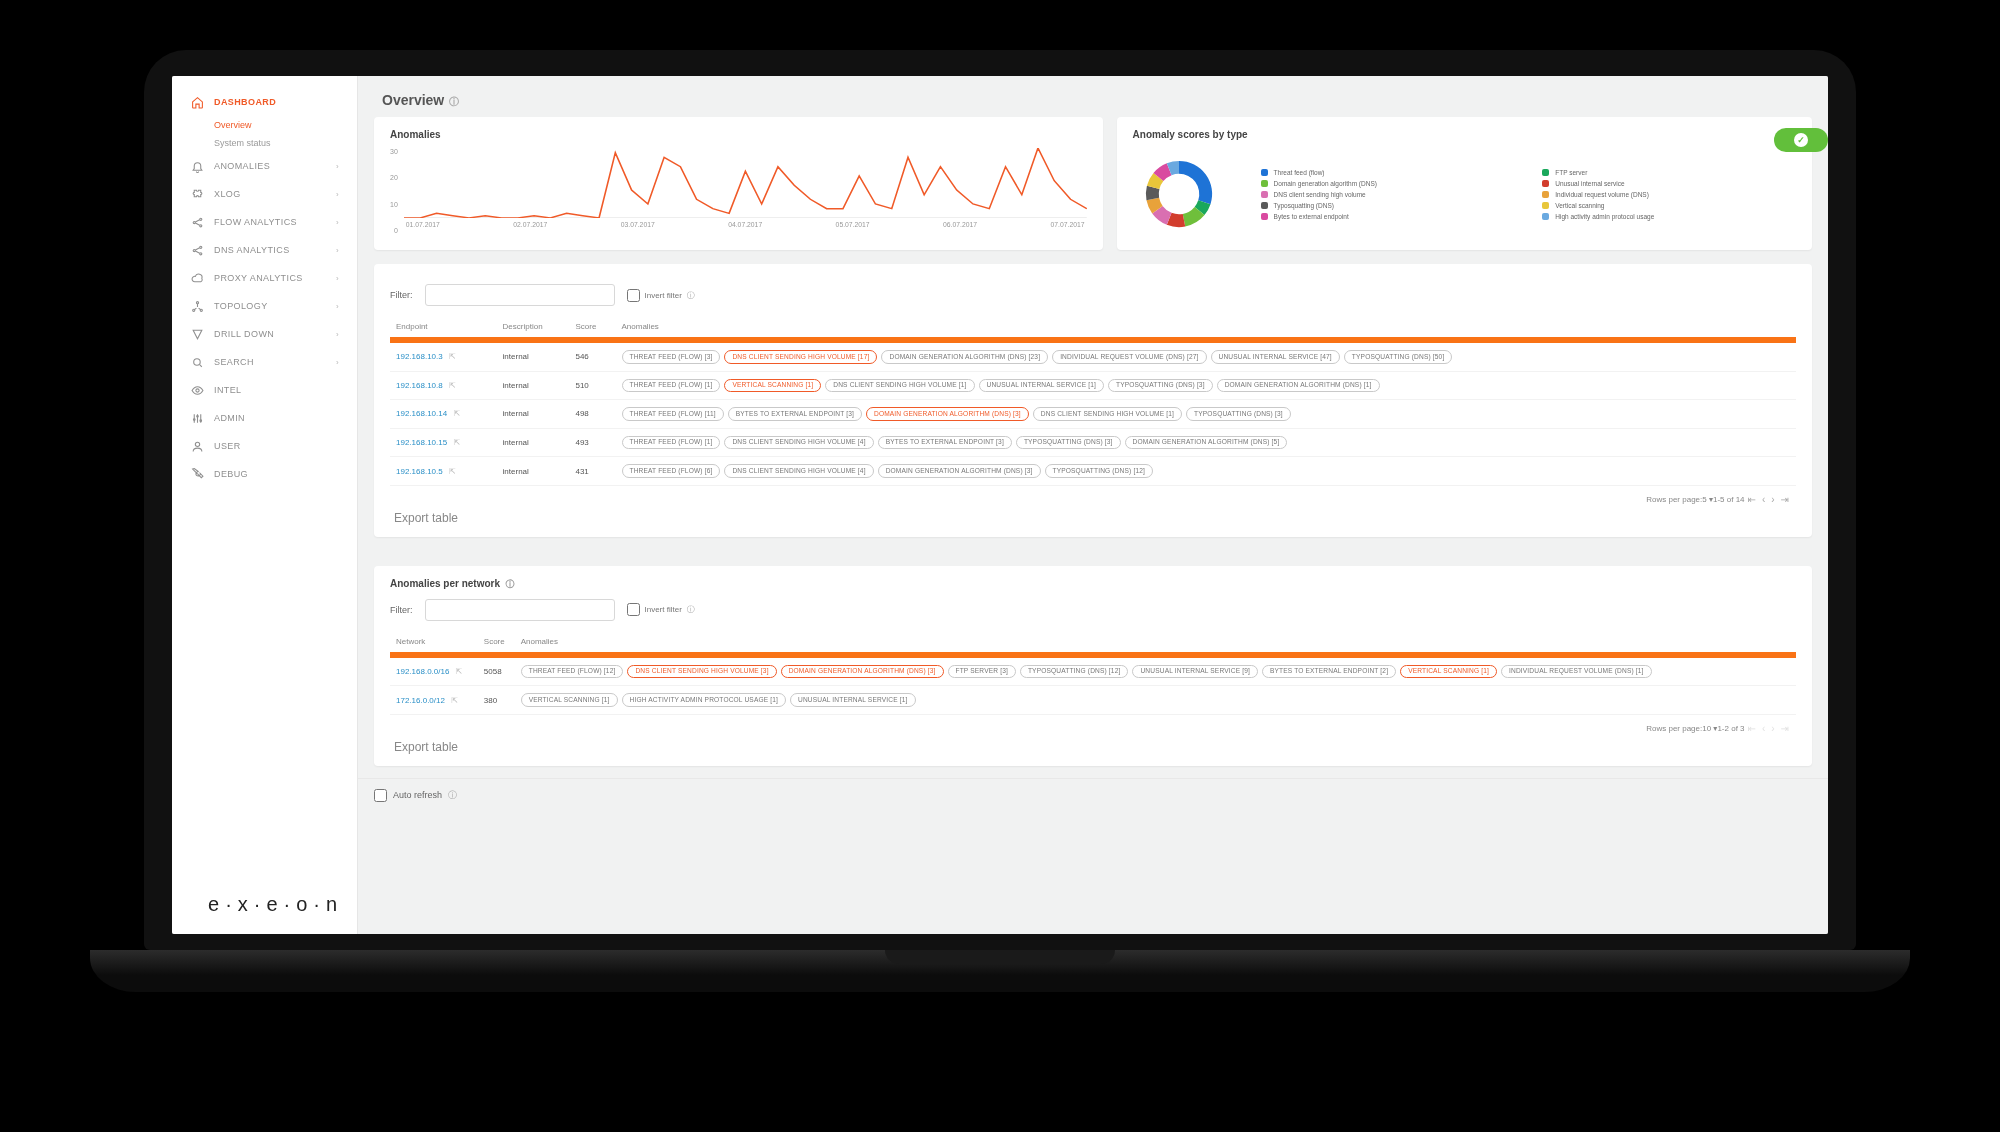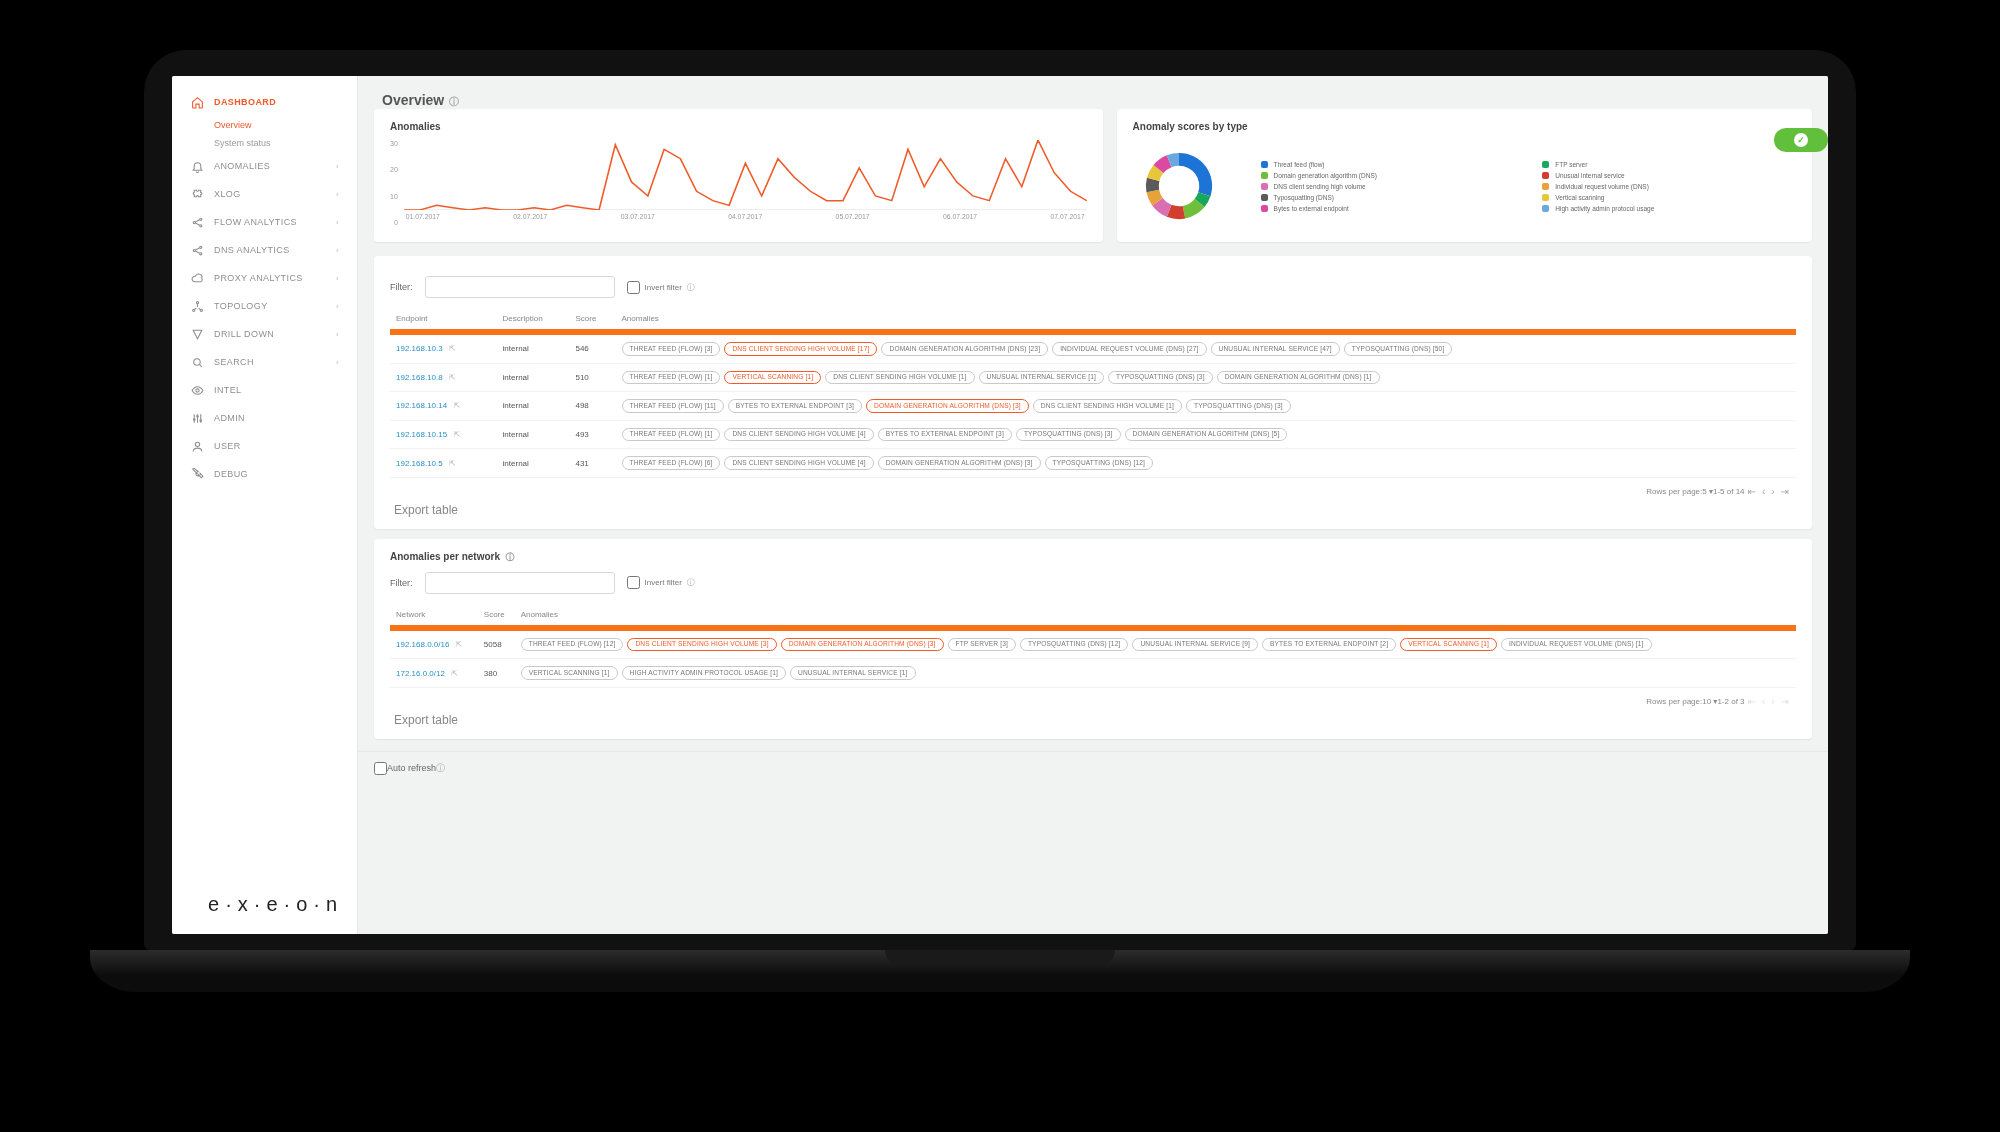--- a/index.html
+++ b/index.html
@@ -17,21 +17,21 @@
   .nav-item { display: flex; align-items: center; gap: 10px; padding: 7px 18px; font-size: 9px; letter-spacing: .4px; color: #8f8f8f; cursor: pointer; text-transform: uppercase; }
   .nav-item .chev { margin-left: auto; font-size: 8px; color: #b8b8b8; }
   .nav-item.active { color: #f05a28; font-weight: 600; }
   .nav-item .ico { width: 14px; height: 14px; display: inline-flex; align-items: center; justify-content: center; color: inherit; }
   .nav-sub { padding: 4px 0 4px 42px; font-size: 9px; color: #9a9a9a; cursor: pointer; }
   .nav-sub.active { color: #f05a28; }
   .brand { padding: 18px 36px; font-size: 20px; letter-spacing: 6px; color: #222; font-weight: 300; }
   .brand b { font-weight: 400; }
   
   .main { flex: 1; height: 100%; overflow-y: auto; background: #f1f2f2; position: relative; }
-  .page-head { padding: 16px 24px 0 24px; }
+  .page-head { padding: 16px 24px 8px 24px; }
   .page-title { font-size: 14px; font-weight: 600; color: #555; }
   .page-title .info { font-size: 10px; color: #aaa; margin-left: 2px; }
   .success-pill { position: absolute; right: 0; top: 52px; width: 54px; height: 24px; background: #62bf3b; border-radius: 14px; display: flex; align-items: center; justify-content: center; }
   .success-pill .ck { width: 14px; height: 14px; border-radius: 50%; background: #fff; display: flex; align-items: center; justify-content: center; color: #62bf3b; font-size: 9px; font-weight: 700; }
   .content { padding: 0 16px 6px 16px; }
   .row { display: flex; gap: 14px; margin-bottom: 14px; }
   .card { background: #fff; border-radius: 4px; box-shadow: 0 1px 2px rgba(0,0,0,.06); padding: 12px 16px 10px; }
   .card h3 { font-size: 10px; font-weight: 600; color: #444; margin-bottom: 8px; }
   .card h3 .info { font-size: 9px; color: #999; margin-left: 3px; }
   .card.anom { flex: 1.05; }
@@ -57,21 +57,21 @@
   .tbl th { text-align: left; font-size: 8px; font-weight: 500; color: #888; padding: 6px 6px; border-bottom: 6px solid #f97316; }
   .tbl td { font-size: 8px; padding: 7px 6px; border-bottom: 1px solid #f2f2f2; vertical-align: middle; color: #555; }
   .tbl td.ep { color: #2a8fc7; cursor: pointer; }
   .tbl td.ep .arr { color: #bbb; margin-left: 4px; font-size: 8px; }
   .pillbox { display: flex; flex-wrap: wrap; gap: 4px; }
   .pill { display: inline-block; border: 1px solid #c9c9c9; border-radius: 9px; padding: 1.5px 7px; font-size: 6.6px; letter-spacing: .15px; color: #777; background: #fff; text-transform: uppercase; line-height: 1.3; cursor: pointer; }
   .pill.hot { border-color: #f05a28; color: #f05a28; }
   .pager { display: flex; justify-content: flex-end; align-items: center; font-size: 8px; color: #888; padding: 8px 4px 2px; }
   .pager .btn { cursor: pointer; color: #aaa; font-size: 10px; padding: 0 3px; }
   .export { text-align: left; font-size: 12px; color: #888; padding: 4px 4px 2px; cursor: pointer; }
-  .auto-refresh { padding: 10px 16px; font-size: 9px; color: #666; display: flex; align-items: center; border-top: 1px solid #e8e8e8; margin-top: 6px; }
+  .auto-refresh { padding: 10px 16px; font-size: 9px; color: #666; display: flex; align-items: center; gap: 6px; border-top: 1px solid #e8e8e8; margin-top: 6px; }
   .auto-refresh .info { color: #aaa; }
 </style>
 </head>
 <body>
 
 <div class="stage">
   <div class="laptop">
     <div class="screen-bezel">
       <div class="glass">
 
@@ -409,21 +409,21 @@
                 <span><span>5</span> ▾</span>
                 <span>1-5 of 14</span>
                 <span class="btn">⇤</span>
                 <span class="btn">‹</span>
                 <span class="btn">›</span>
                 <span class="btn">⇥</span>
               </div>
               <div class="export">Export table</div>
             </div>
 
-            <div class="card" style="margin-top:10px">
+            <div class="card" style="margin-top:29px">
               <h3><span>Anomalies per network</span><span class="info"> ⓘ</span></h3>
               <div class="filterbar">
                 <label>Filter:</label>
                 <input type="text" style="">
                 <div class="chkrow">
                   <input type="checkbox" style="">
                   <span>Invert filter</span>
                   <span class="info" style="color:#aaa"> ⓘ</span>
                 </div>
               </div>

